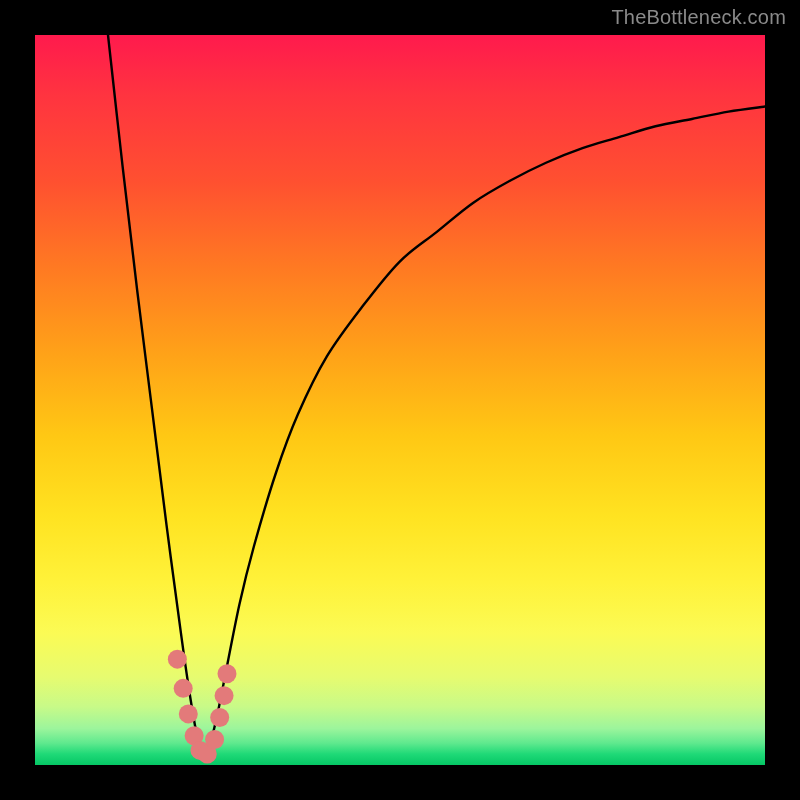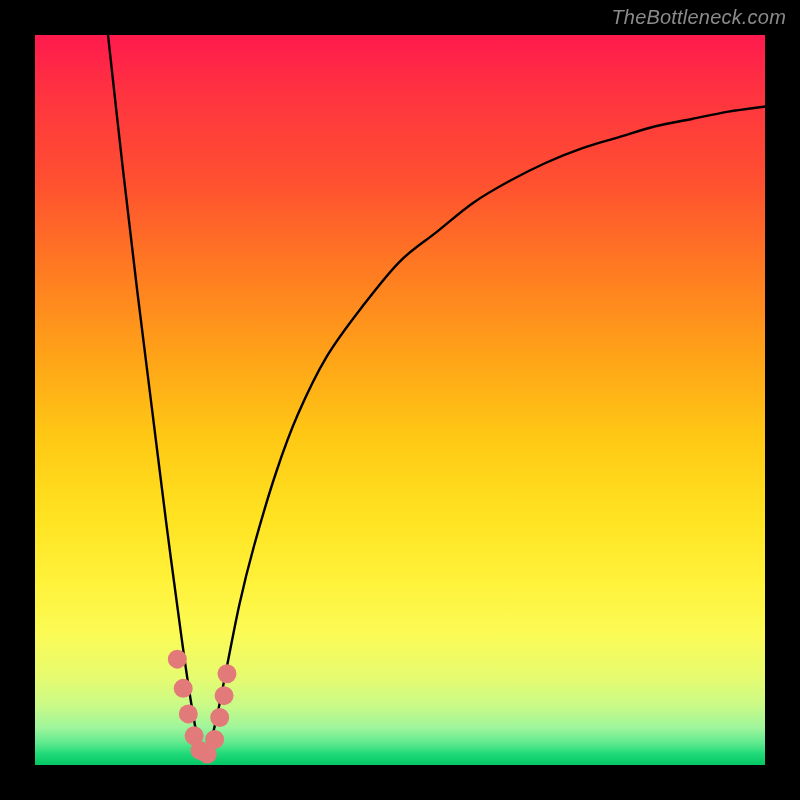--- a/index.html
+++ b/index.html
@@ -42,21 +42,20 @@
     );
   }
   .watermark {
     position: absolute;
     top: 6px;
     right: 14px;
     color: #8a8a8a;
     font-size: 20px;
     letter-spacing: 0.2px;
     user-select: none;
-    font-style: italic;
   }
   svg.curve {
     position: absolute;
     inset: 0;
     width: 730px;
     height: 730px;
   }
 </style>
 </head>
 <body>

